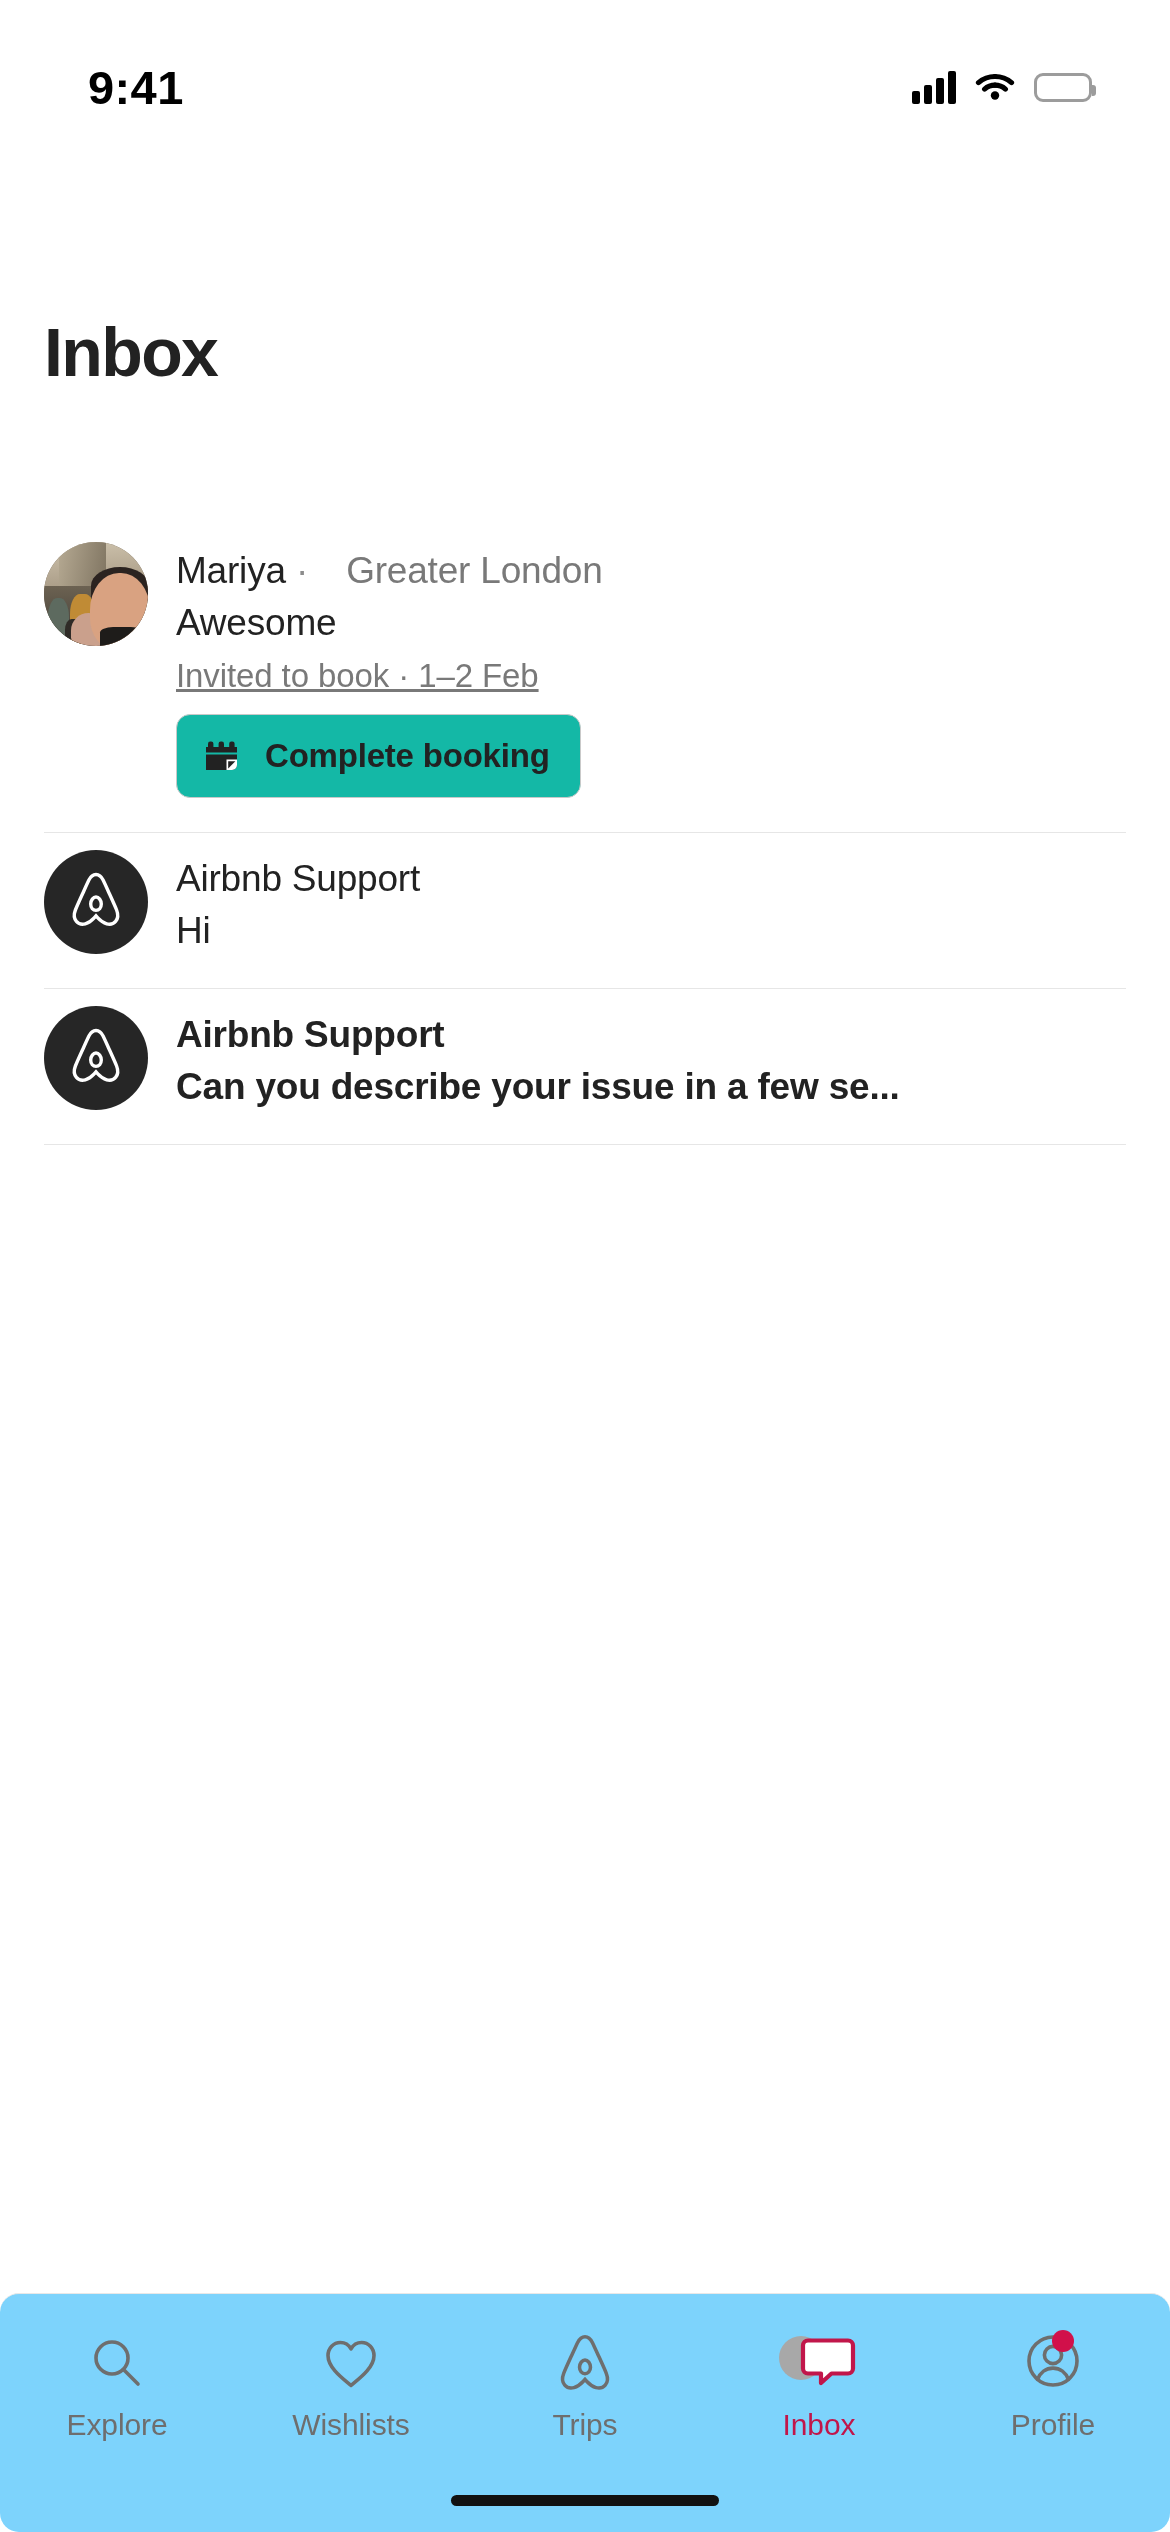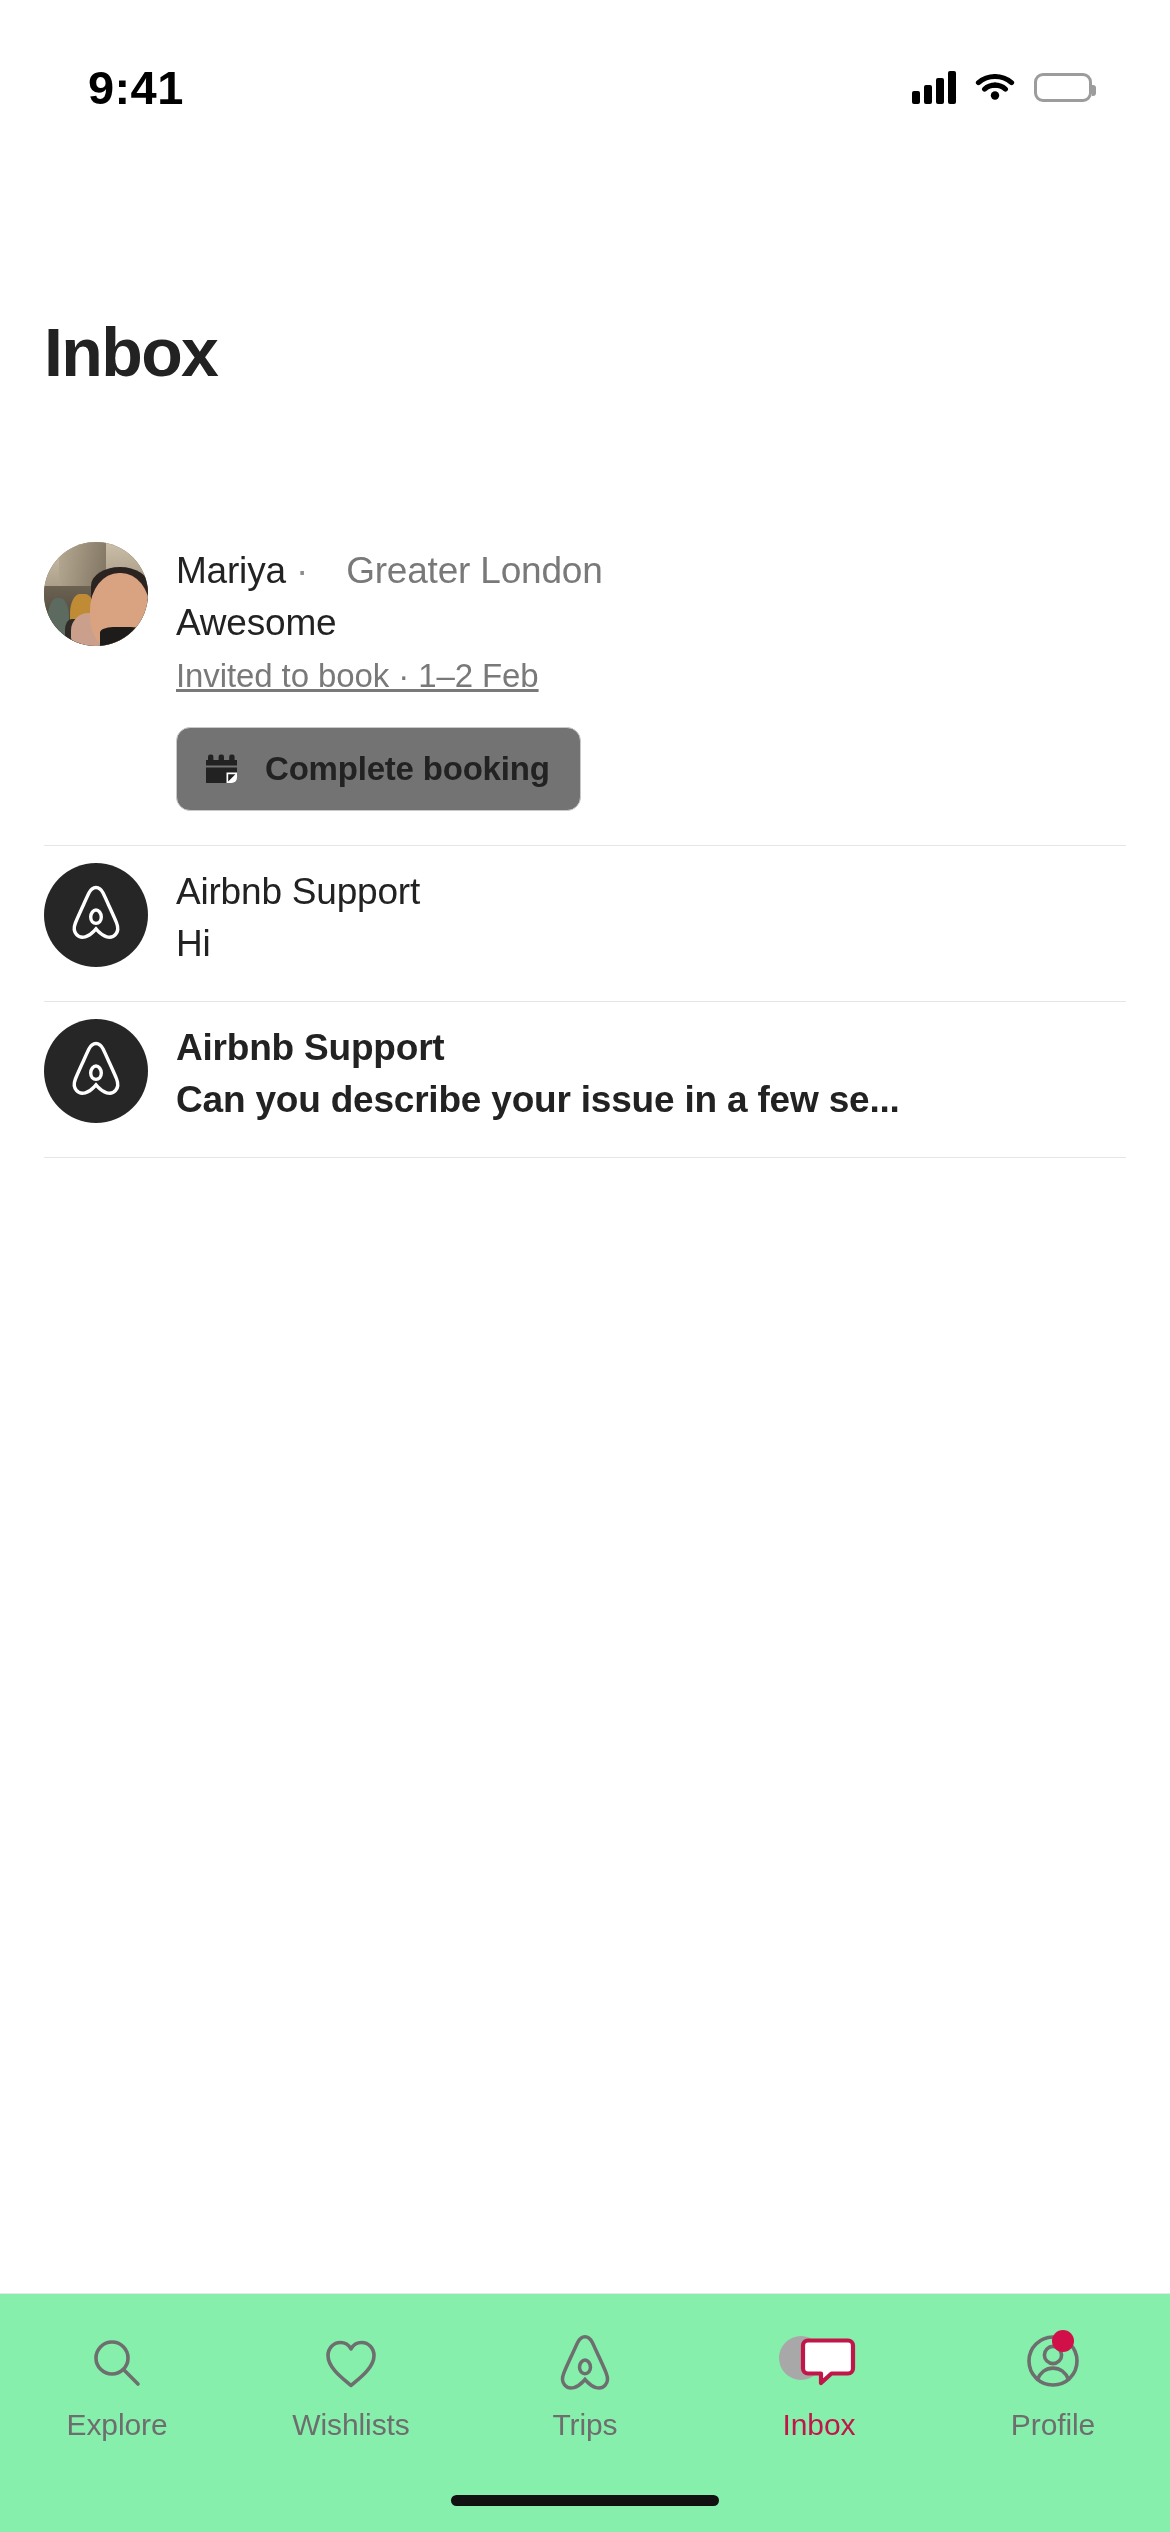--- a/index.html
+++ b/index.html
@@ -104,35 +104,35 @@
     white-space:nowrap; overflow:hidden; text-overflow:ellipsis;
   }
   .trow3 {
     font-size:33px; line-height:1.26; letter-spacing:-0.1px; color:#797979;
     margin-top:9px; white-space:nowrap;text-decoration:underline;
   }
   .thread.unread .trow1, .thread.unread .trow2 { font-weight:700; }
 
   
   .cta {
-    margin-top:30px;
+    margin-top:17px;
     display:inline-flex; align-items:center; gap:19px;
     border:1.6px solid #c9c9c9; border-radius:14px;
-    background:#737373;
+    background:#14b8a6;
     padding:20px 30px 20px 27px;
     font-size:33px; font-weight:600; letter-spacing:-0.2px; color:#222222;
     white-space:nowrap;
   }
   .cta svg { display:block; }
 
   
   .tabbar {
     position:absolute; left:0; bottom:0; width:1170px; height:239px;
     border-top:1px solid #e8e8e8;
-    display:flex; align-items:flex-start; background:#86efac;
+    display:flex; align-items:flex-start; background:#7dd3fc;border-radius:19px;
   }
   .tab {
     flex:1 1 0; display:flex; flex-direction:column; align-items:center;
     padding-top:38px; position:relative;
   }
   .tab .tab-ic { height:62px; display:flex; align-items:center; justify-content:center; position:relative; }
   .tab .tab-lb {
     margin-top:14px; font-size:30px; letter-spacing:-0.1px; color:#6e6e6e;
   }
   .tab.active .tab-lb { color:#c1164a; font-weight:400; }

